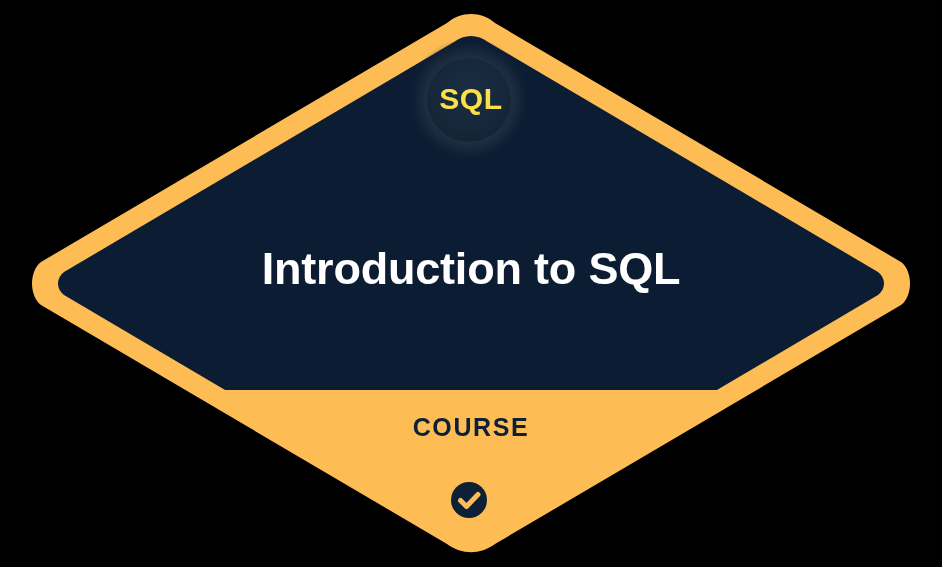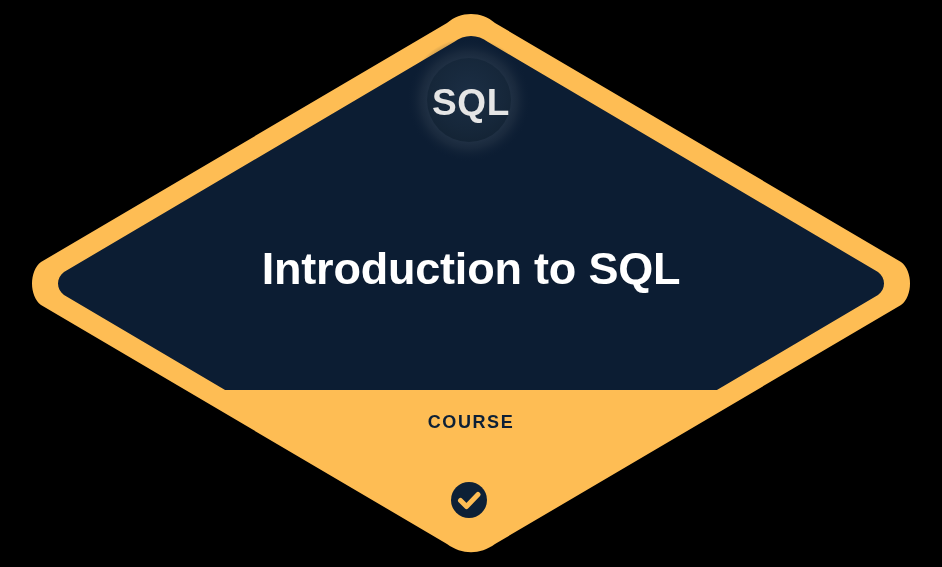--- a/index.html
+++ b/index.html
@@ -34,39 +34,39 @@
   .overlay {
     position: absolute;
     left: 0;
     width: 942px;
     text-align: center;
     pointer-events: none;
   }
 
   #sql-chip-label {
     top: 84px;
-    font-size: 37px;
+    font-size: 30px;
     font-weight: bold;
     letter-spacing: 0.6px;
-    color: #e5e5e5;
+    color: #fde047;
     line-height: 1;
   }
 
   #course-title {
     top: 245px;
     font-size: 45px;
     font-weight: bold;
     letter-spacing: -0.2px;
     color: #ffffff;
     line-height: 1.05;
   }
 
   #status-line {
     top: 410px;
-    font-size: 18px;
+    font-size: 25px;
     font-weight: bold;
     letter-spacing: 1.6px;
     color: #0d2036;
     line-height: 1.38;
   }
   #status-line .status-row { display: block; }
 </style>
 </head>
 <body>
 

